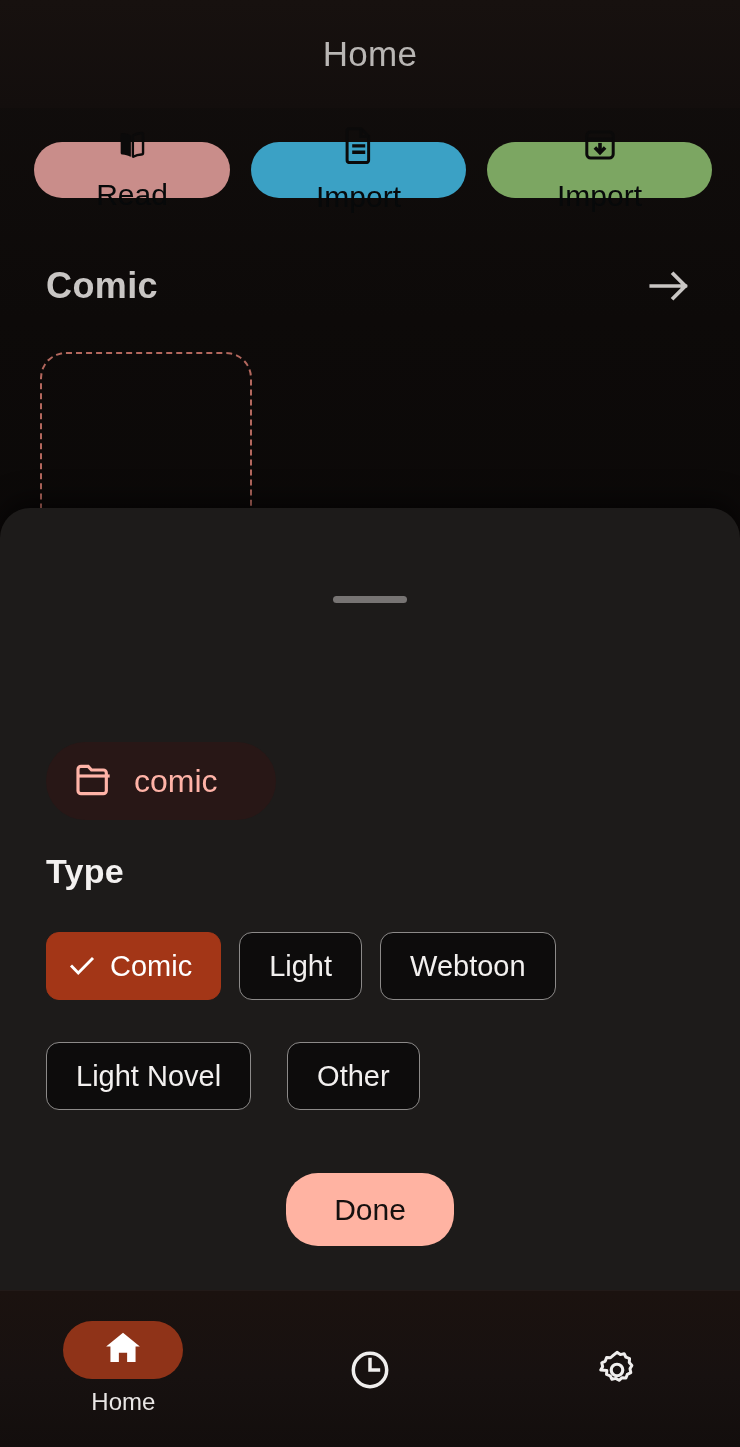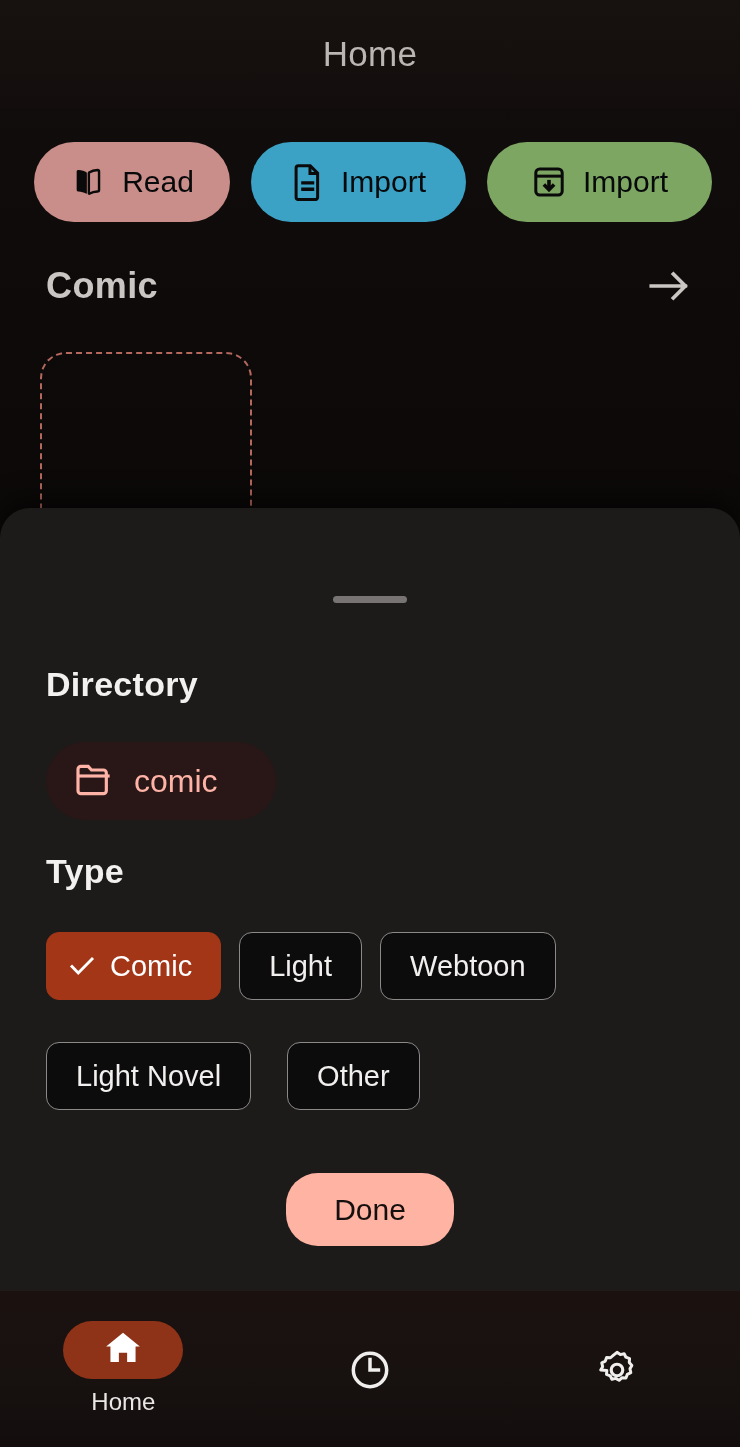--- a/index.html
+++ b/index.html
@@ -47,30 +47,31 @@
   
   .actions {
     position: absolute;
     top: 142px; left: 0;
     width: 740px;
     padding: 0 34px;
     display: flex;
     gap: 21px;
   }
   .pill {
-    height: 80px;
+    height: 56px;
     border-radius: 40px;
     display: flex;
     align-items: center;
     justify-content: center;
     gap: 16px;
     padding: 0 30px;
     color: #07090a;
     font-size: 30px;
     cursor: pointer;
+    flex-direction: column;
   }
   .pill .glyph { display: flex; align-items: center; }
   .pill-read   { background: #c98d8a; min-width: 196px; }
   .pill-import { background: #3ba1c5; min-width: 215px; }
   .pill-extract{ background: #7ca662; min-width: 225px; }
 
   
   .section-head {
     position: absolute;
     top: 265px; left: 0;
@@ -309,21 +310,20 @@
       </div>
     </div>
 
     <div class="ph-card"></div>
   </div>
 
   <div class="sheet">
     <div class="sheet-handle"></div>
   </div>
 
-  <div class="sheet-label label-directory">Directory</div>
 
   <div class="dir-chip">
     <span>
       <svg width="40" height="34" viewBox="0 0 24 20">
         <path d="M2.4 4.2a1.8 1.8 0 0 1 1.8-1.8h4.3l2 2.2h7.1a1.8 1.8 0 0 1 1.8 1.8v10.6
                  a1.8 1.8 0 0 1-1.8 1.8H4.2a1.8 1.8 0 0 1-1.8-1.8V4.2z" fill="none" stroke="#ffb3a7" stroke-width="1.9"></path>
         <path d="M2.6 8.2h18.8" stroke="#ffb3a7" stroke-width="1.9"></path>
       </svg>
     </span>
     <span class="dir-chip-text">comic</span>

